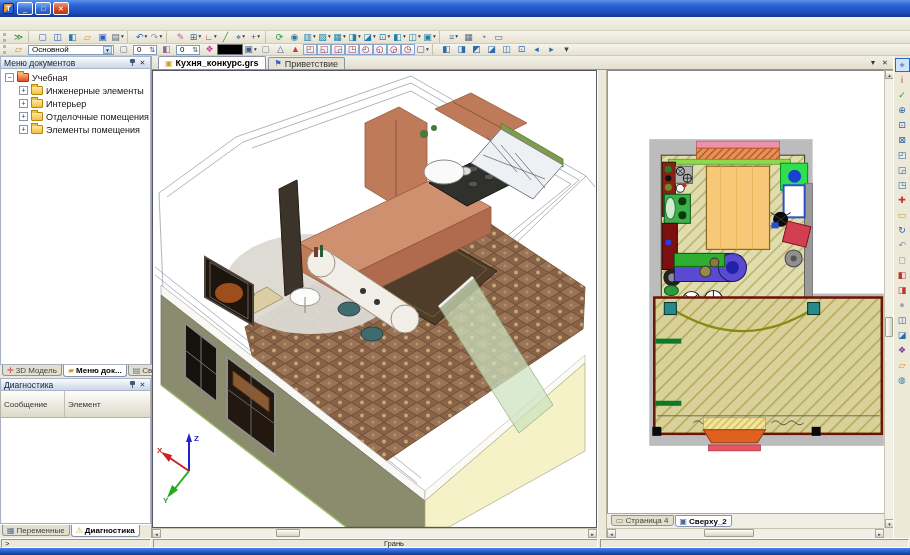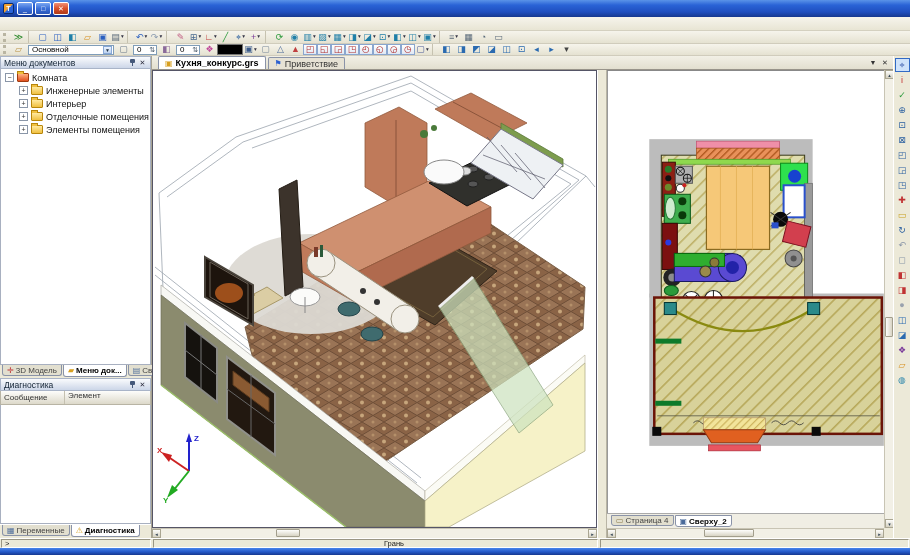--- a/index.html
+++ b/index.html
@@ -54,21 +54,21 @@
   .trow.child { padding-left:18px; }
   .expander { width:9px; height:9px; border:1px solid #8a96a8; background:#fff; font-size:7px; line-height:7px; text-align:center; color:#333; flex:none; }
   .folder { width:12px; height:9px; background:linear-gradient(#ffe9a0,#f0c040); border:1px solid #b8860b; border-radius:1px; position:relative; flex:none; }
   .folder::before { content:""; position:absolute; top:-3px; left:-1px; width:5px; height:2px; background:#f0c040; border:1px solid #b8860b; border-bottom:none; }
   .folder.open { background:linear-gradient(#ffb080,#e05020); border-color:#a03a10; }
   .ptabs { height:13px; display:flex; background:#ece9d8; padding-left:2px; gap:1px; align-items:flex-start; }
   .btab { display:flex; align-items:center; gap:2px; padding:0 4px; font-size:8px; border:1px solid #8a93a8; border-top:none; border-radius:0 0 3px 3px; background:#e2dfcf; color:#444; height:11px; white-space:nowrap; }
   .btab.active { background:#fff; font-weight:bold; color:#000; height:12px; }
   .btab .ic { font-size:8px; color:var(--ic,#567); }
   .diagpanel { height:146px; display:flex; flex-direction:column; }
-  .cols { display:flex; height:14px; background:linear-gradient(#fdfdfb,#ddd9ca); border:1px solid #b8b4a4; border-top:none; font-size:8px; color:#333; align-items:flex-start; }
+  .cols { display:flex; height:27px; background:linear-gradient(#fdfdfb,#ddd9ca); border:1px solid #b8b4a4; border-top:none; font-size:8px; color:#333; align-items:center; }
   .col1 { width:64px; padding-left:3px; border-right:1px solid #c4c0b0; height:100%; display:flex; align-items:center; }
   .col2 { flex:1; padding-left:3px; }
   .diagbody { flex:1; background:#fff; border:1px solid #a8b0c0; border-top:none; }
   .bottomtabs { height:14px; display:flex; background:#ece9d8; padding-left:2px; gap:1px; align-items:flex-start; border-top:1px solid #fff; }
 
   
   .docarea { flex:1; display:flex; flex-direction:column; min-width:0; }
   .doctabbar { height:14px; display:flex; align-items:flex-end; background:linear-gradient(#f2f0e6,#e2dfcf); border-bottom:1px solid #98948a; padding-left:6px; gap:2px; }
   .dtab { display:flex; align-items:center; gap:3px; padding:0 6px; font-size:9px; border:1px solid #8a93a8; border-bottom:none; border-radius:2px 2px 0 0; background:#e6e2d4; height:12px; color:#333; white-space:nowrap; }
   .dtab.active { background:#fff; font-weight:bold; height:13px; color:#000; }
@@ -350,21 +350,21 @@
       <div class="phead">
         <span>Меню документов</span>
         <span class="sp"></span>
         <span class="pin"></span>
         <span class="xbtn">✕</span>
       </div>
       <div class="treearea">
         <div class="trow">
           <span class="expander">−</span>
           <span class="folder open"></span>
-          <span>Комната</span>
+          <span>Учебная</span>
         </div>
         <div>
 
         <div class="trow child">
               <span class="expander">+</span>
               <span class="folder"></span>
               <span>Инженерные элементы</span>
             </div>
             <div class="trow child">
               <span class="expander">+</span>

